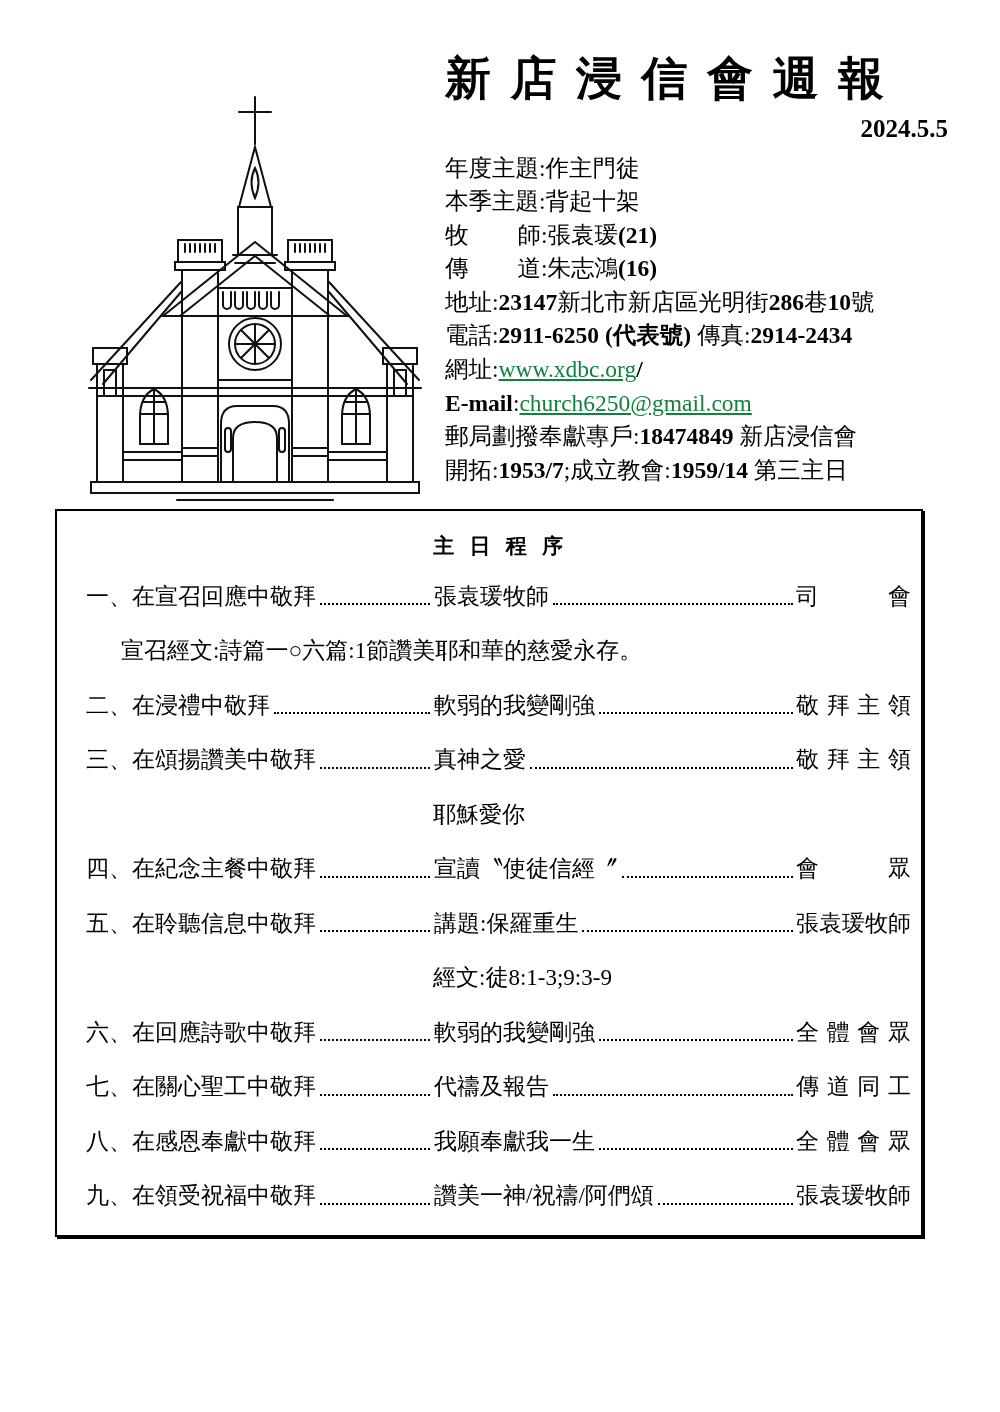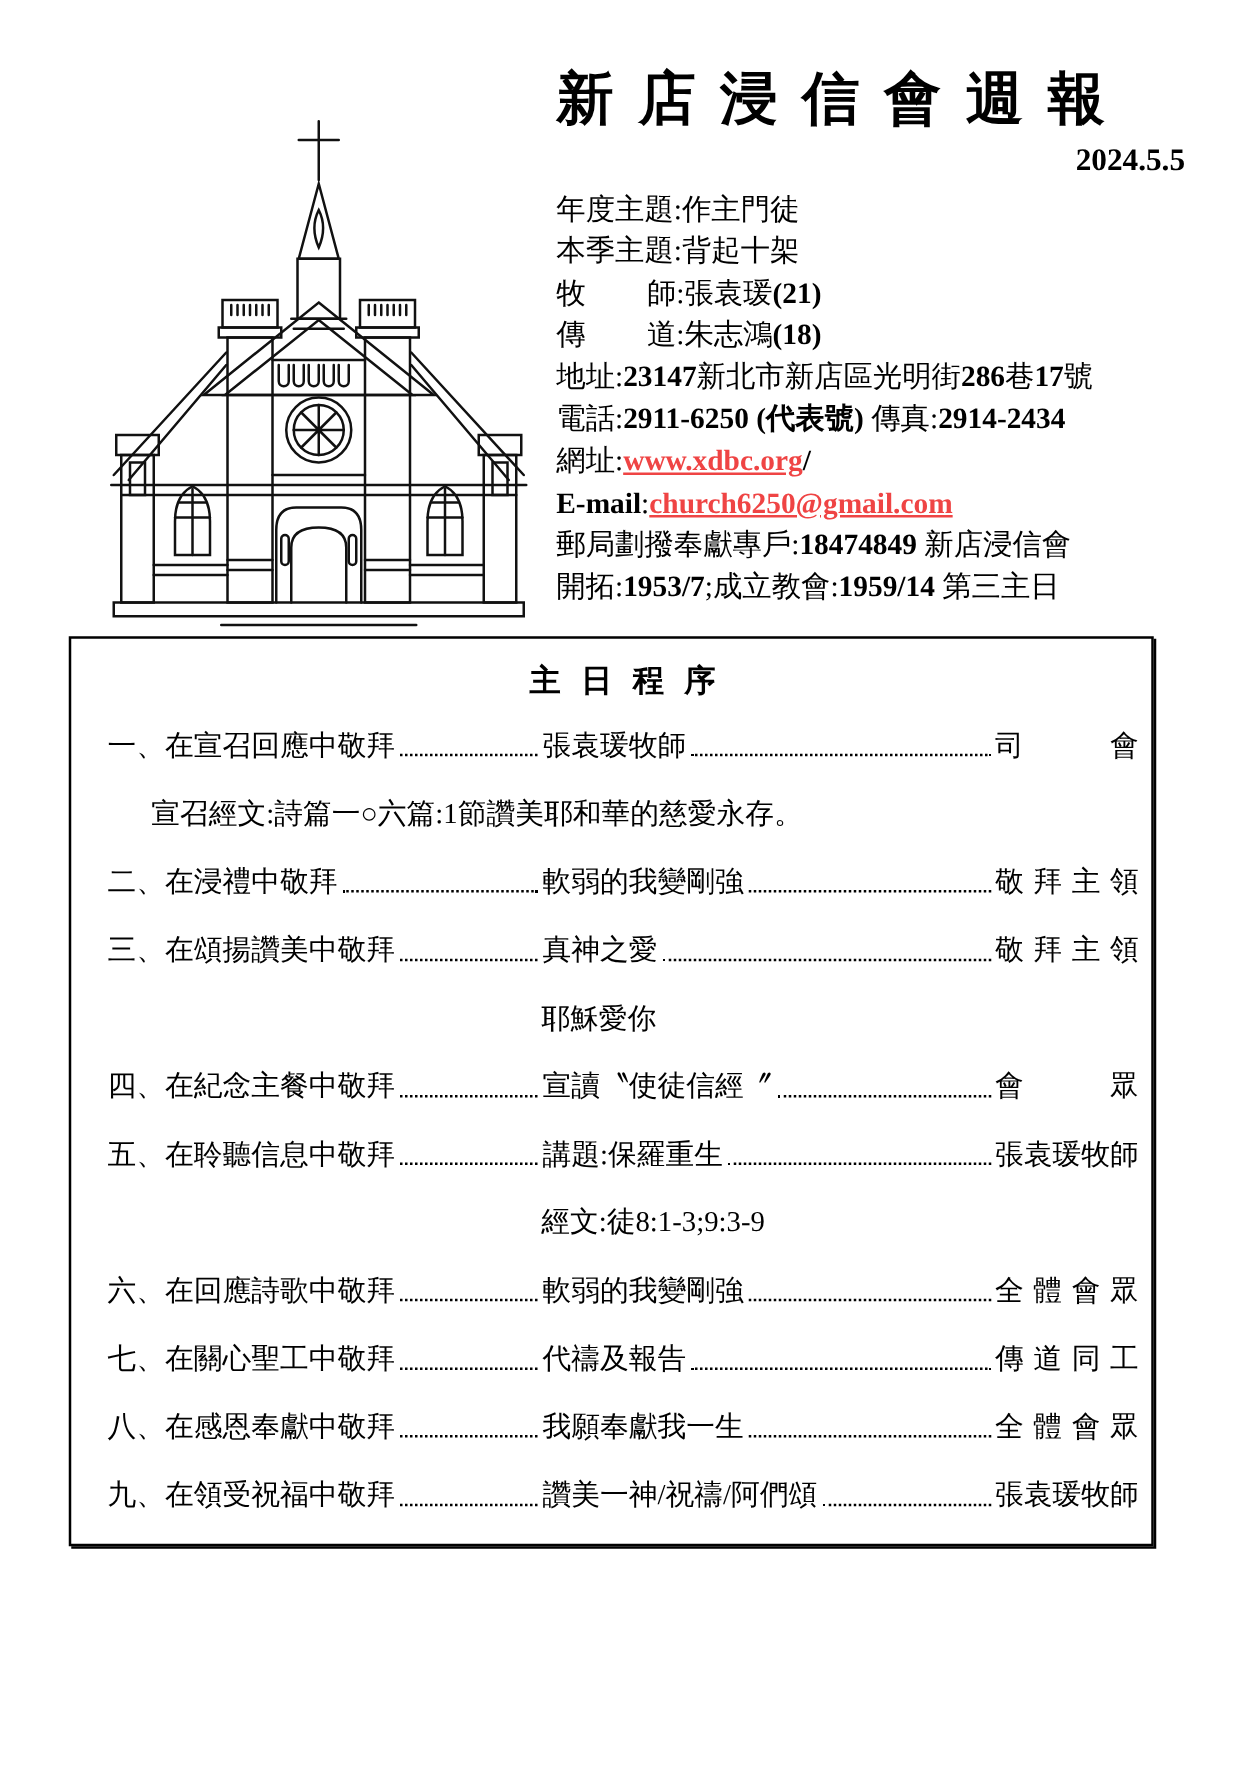--- a/index.html
+++ b/index.html
@@ -18,35 +18,35 @@
     margin:0;font-size:46px;font-weight:600;white-space:nowrap;
     word-spacing:8px;line-height:1.25;
   }
   .date{
     text-align:right;font-weight:bold;font-size:25px;
     margin:6px 2px 8px 0;line-height:1.2;
   }
   .info-lines{margin-top:2px;}
   .info-line{font-size:23.5px;line-height:33.6px;white-space:nowrap;}
   .seg-bold{font-weight:bold;}
-  .seg-link{color:#ef4444;font-weight:bold;text-decoration:underline;cursor:pointer;}
+  .seg-link{color:#15803d;font-weight:normal;text-decoration:underline;cursor:pointer;}
   .seg-spread{
     display:inline-block;width:96px;vertical-align:bottom;
     text-align:justify;text-align-last:justify;
   }
 
   
   .program-box{
     margin:2px 0 0 55px;width:868px;box-sizing:border-box;
     border:2px solid #000;box-shadow:2px 2px 0 #000;
     padding:12px 10px 12px 28px;background:#fff;
   }
   .program-title{
     margin:0;height:46px;line-height:46px;text-align:center;
-    font-size:25px;font-weight:bold;word-spacing:10px;
+    font-size:21px;font-weight:bold;word-spacing:10px;
   }
   .p-row,.p-note{
     height:54.5px;display:flex;align-items:center;
     font-size:23px;white-space:nowrap;
   }
   .p-left{display:flex;align-items:center;width:348px;flex:0 0 348px;}
   .p-item,.p-content{padding:0 1px;text-align:right;}
   .dots{
     flex:1 1 10px;min-width:10px;height:0;
     border-bottom:2.5px dotted #000;
@@ -136,22 +136,22 @@
       </svg>
     </div>
 
     <div class="head-right">
       <h1 class="title">新 店 浸 信 會 週 報</h1>
       <div class="date">2024.5.5</div>
       <div class="info-lines">
           <div class="info-line"><span>年度主題:作主門徒</span></div>
           <div class="info-line"><span>本季主題:背起十架</span></div>
           <div class="info-line"><span class="seg-spread">牧師</span><span>:張袁瑗</span><span class="seg-bold">(21)</span></div>
-          <div class="info-line"><span class="seg-spread">傳道</span><span>:朱志鴻</span><span class="seg-bold">(18)</span></div>
-          <div class="info-line"><span>地址:</span><span class="seg-bold">23147</span><span>新北市新店區光明街</span><span class="seg-bold">286</span><span>巷</span><span class="seg-bold">17</span><span>號</span></div>
+          <div class="info-line"><span class="seg-spread">傳道</span><span>:朱志鴻</span><span class="seg-bold">(16)</span></div>
+          <div class="info-line"><span>地址:</span><span class="seg-bold">23147</span><span>新北市新店區光明街</span><span class="seg-bold">286</span><span>巷</span><span class="seg-bold">10</span><span>號</span></div>
           <div class="info-line"><span>電話:</span><span class="seg-bold">2911-6250 (代表號)</span><span> 傳真:</span><span class="seg-bold">2914-2434</span></div>
           <div class="info-line"><span>網址:</span><span class="seg-link">www.xdbc.org</span><span class="seg-bold">/</span></div>
           <div class="info-line"><span class="seg-bold">E-mail</span><span>:</span><span class="seg-link">church6250@gmail.com</span></div>
           <div class="info-line"><span>郵局劃撥奉獻專戶:</span><span class="seg-bold">18474849</span><span> 新店浸信會</span></div>
           <div class="info-line"><span>開拓:</span><span class="seg-bold">1953/7</span><span>;成立教會:</span><span class="seg-bold">1959/14</span><span> 第三主日</span></div>
         </div>
     </div>
 
   </header>
 

